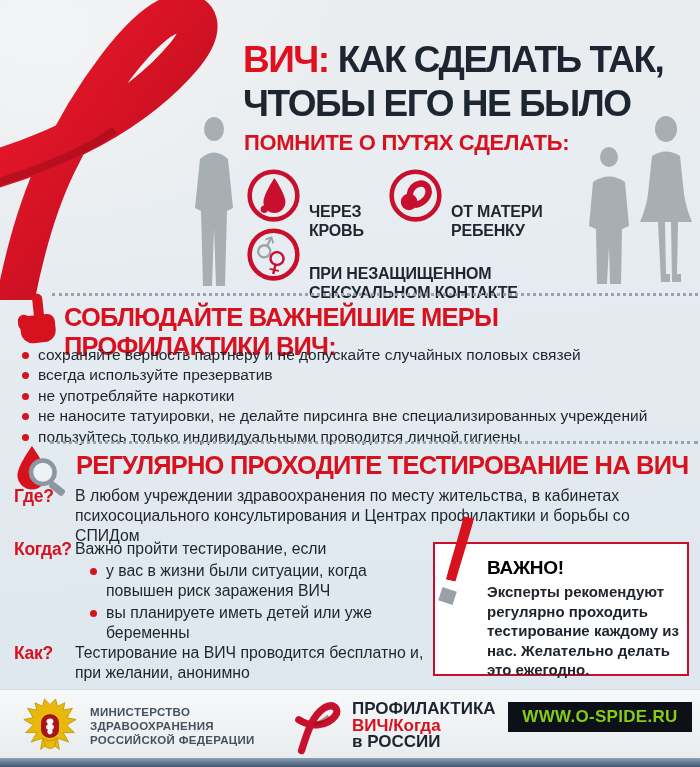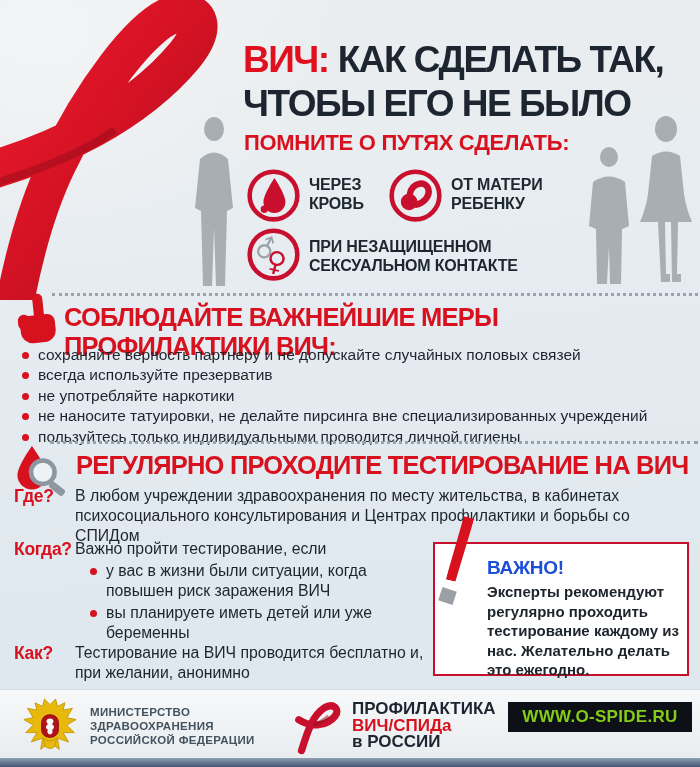--- a/index.html
+++ b/index.html
@@ -13,21 +13,21 @@
   }
   .abs { position:absolute; }
 
   
   .title { left:243px; top:14px; width:455px; font-weight:bold; font-size:37px;
            line-height:44px; letter-spacing:-1.5px; color:#1d2630;margin-top:24px; }
   .title .red { color:#e1101f; margin-right:9px; }
   .trans-heading { left:244px; top:130px; color:#d8111f; font-weight:bold;
                    font-size:22px; letter-spacing:-0.3px; }
   .ticon { width:55px; height:55px; }
-  .tlabel { font-weight:bold; font-size:16px; line-height:19px; color:#1e2630; letter-spacing:-0.2px; }
+  .tlabel { font-weight:bold; font-size:16px; line-height:19px; color:#1e2630; letter-spacing:-0.2px;margin-top:27px; }
 
   
   .dots { height:0; border-top:3px dotted #9aa3ab; }
 
   
   .prev-heading { left:64px; top:303px; width:636px; color:#d8111f; font-weight:bold;
                   font-size:25.5px; letter-spacing:-0.8px; }
   .bullets { list-style:none; color:#1e242b; }
   .bullets li { position:relative; padding-left:18px; }
   .bullets li::before { content:""; position:absolute; left:2px; top:7px; width:7px; height:7px;
@@ -40,21 +40,21 @@
                   font-size:25.5px; letter-spacing:-0.8px; }
   .qlabel { color:#d8111f; font-weight:bold; font-size:17.5px; letter-spacing:-0.3px; }
   .answer { color:#1e242b; font-size:15.8px; line-height:20px; }
   .when-bullets { left:88px; top:561px; width:300px; font-size:15.8px; }
   .when-bullets li { line-height:19.5px; }
   .when-bullets li + li { margin-top:3px; }
 
   
   .important-box { left:433px; top:542px; width:256px; height:134px; background:#ffffff;
                    border:2.5px solid #c8102e; padding:13px 8px 0 52px; }
-  .imp-title { color:#1d4ed8; font-weight:bold; font-size:19px; letter-spacing:-0.3px; }
+  .imp-title { color:#000000; font-weight:bold; font-size:19px; letter-spacing:-0.3px; }
   .imp-text { margin-top:3px; color:#1e242b; font-weight:bold; font-size:15px; line-height:19.5px; }
   .excl-bar { left:453px; top:516px; width:14px; height:66px; background:#d8111f;
               transform:rotate(13deg); clip-path:polygon(25% 0, 100% 0, 70% 100%, 0 100%); }
   .excl-dot { left:440px; top:589px; width:15px; height:14px; background:#9aa0a6; transform:rotate(18deg); }
 
   
   .footer { left:0; top:689px; width:700px; height:78px;
             background:linear-gradient(180deg,#f7f8f9 0%, #eef1f3 55%, #e7ebee 100%);
             border-top:1px solid #d7dce0;padding-left:19px; }
   .ministry { left:90px; top:16px; color:#44525f; font-weight:bold; font-size:11.5px;
@@ -194,21 +194,21 @@
       <div>ЗДРАВООХРАНЕНИЯ</div>
       <div>РОССИЙСКОЙ ФЕДЕРАЦИИ</div>
     </div>
 
     <svg class="abs" style="left:287px; top:8px; width:58px; height:58px;" viewBox="0 0 64 60">
       <path d="M16 56 C22 38 27 18 41 9 C51 3 59 10 53 18 C44 29 27 31 13 22" fill="none" stroke="#c8102e" stroke-width="8" stroke-linecap="round"></path>
       <path d="M30 28 C36 25 42 22 46 18" fill="none" stroke="#8f0c18" stroke-width="4" opacity="0.5"></path>
     </svg>
     <div class="abs program">
       <div class="navy">ПРОФИЛАКТИКА</div>
-      <div class="red">ВИЧ/СПИДа</div>
+      <div class="red">ВИЧ/Когда</div>
       <div class="navy">в РОССИИ</div>
     </div>
 
     <div class="abs website">WWW.O-SPIDE.RU</div>
     <div class="abs bottom-strip"></div>
   </div>
 
 </div>
 
 </body></html>

